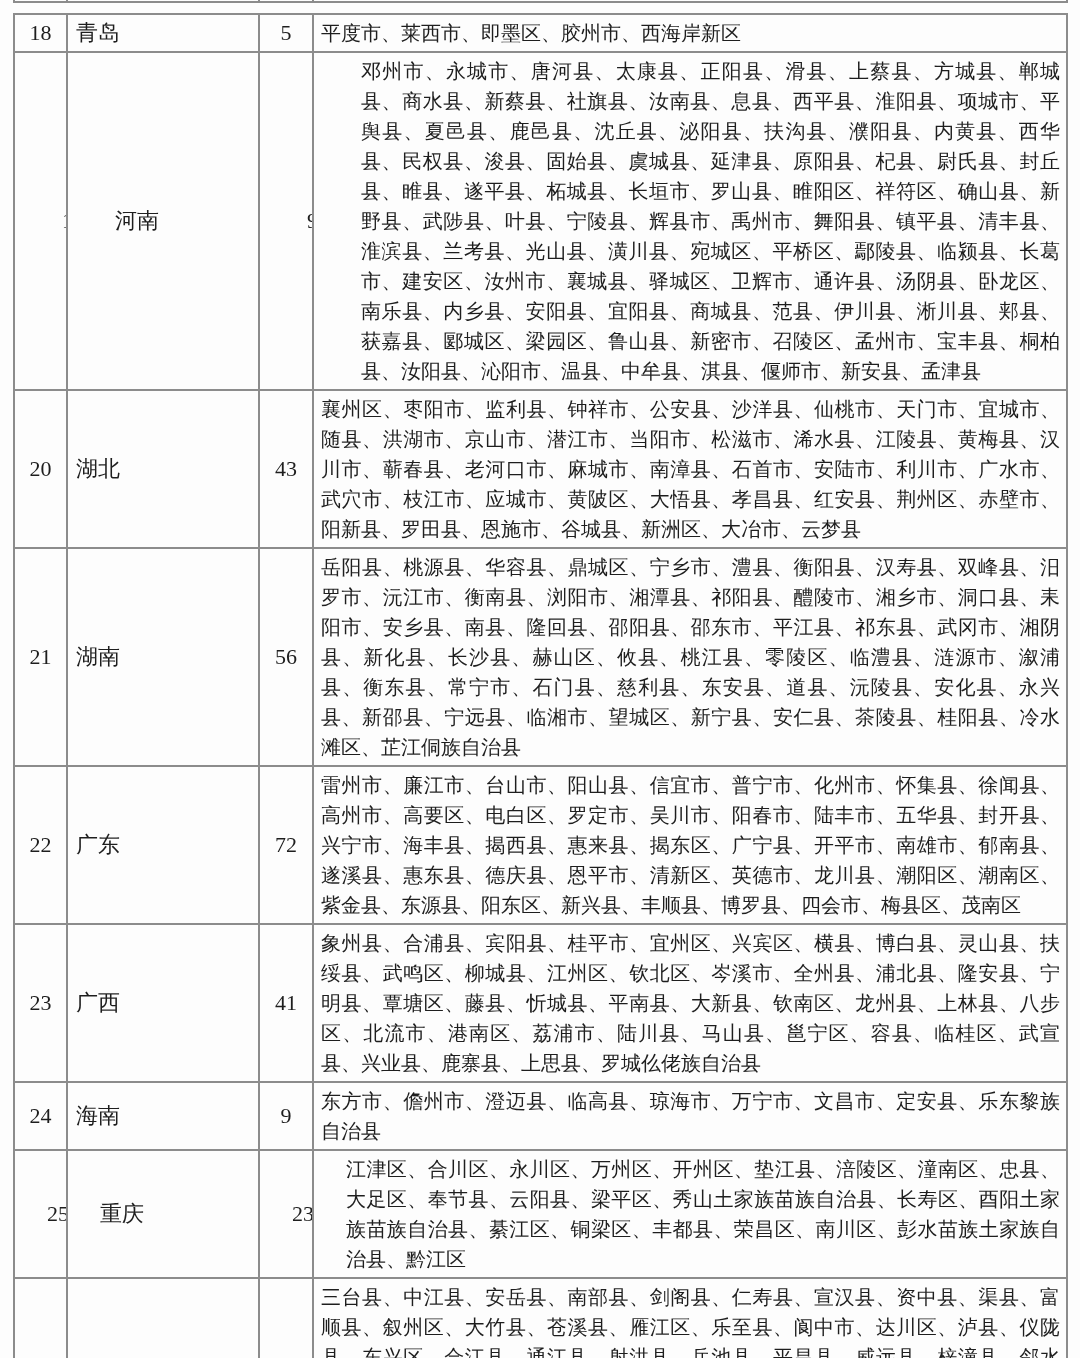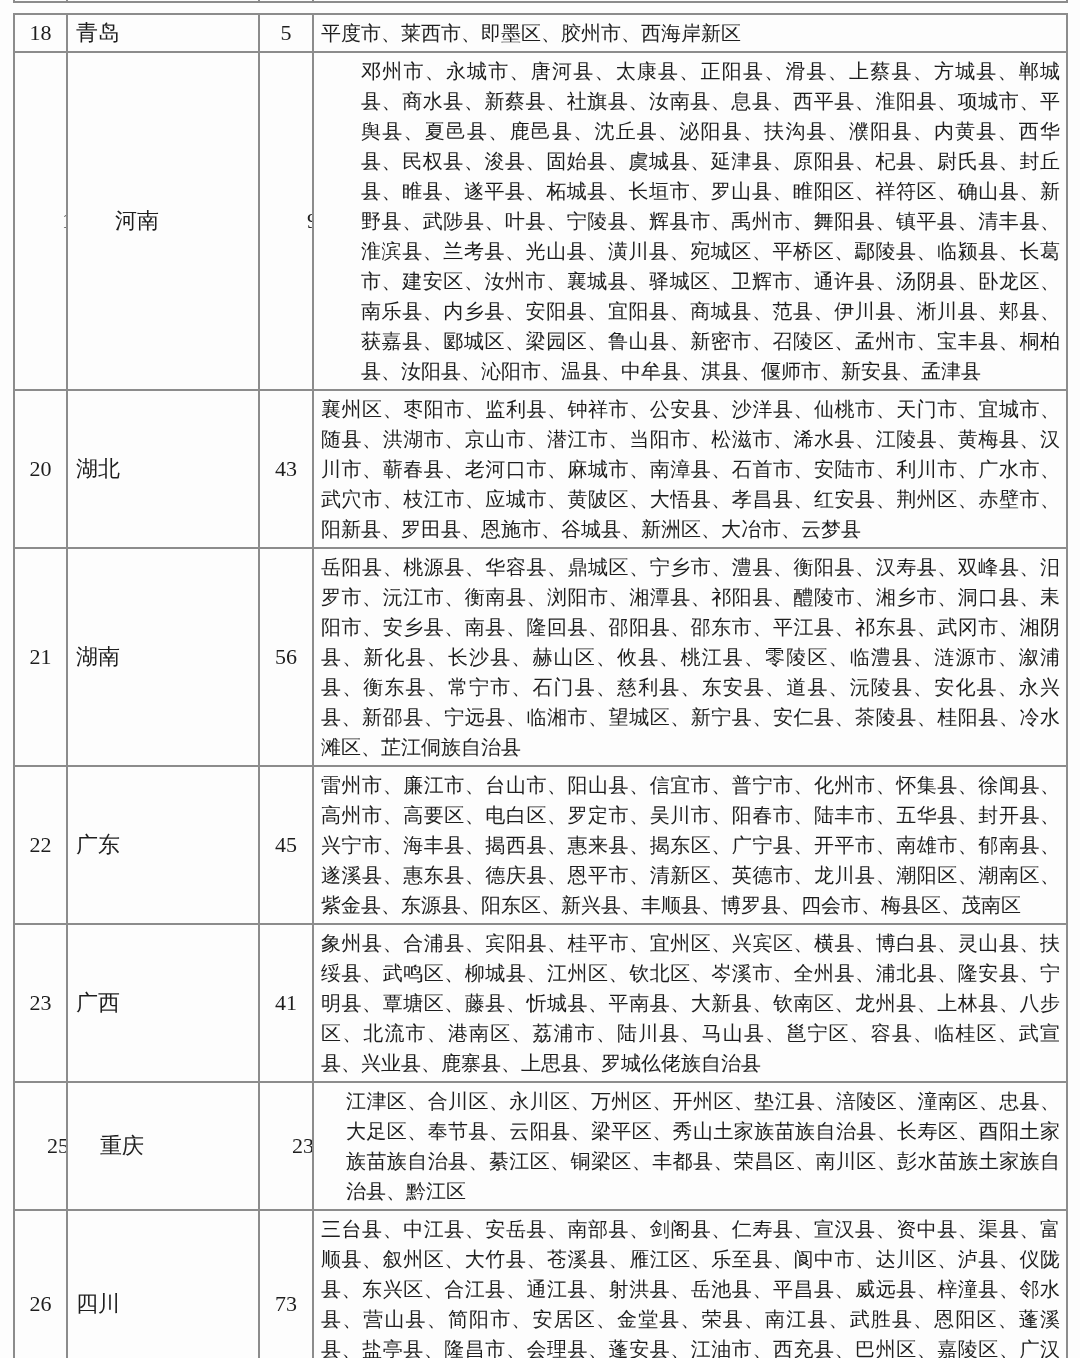--- a/index.html
+++ b/index.html
@@ -85,28 +85,34 @@
       </tr>
       <tr class="r21">
         <td class="num">21</td>
         <td class="prov">湖南</td>
         <td class="cnt">56</td>
         <td class="areas">岳阳县、桃源县、华容县、鼎城区、宁乡市、澧县、衡阳县、汉寿县、双峰县、汨罗市、沅江市、衡南县、浏阳市、湘潭县、祁阳县、醴陵市、湘乡市、洞口县、耒阳市、安乡县、南县、隆回县、邵阳县、邵东市、平江县、祁东县、武冈市、湘阴县、新化县、长沙县、赫山区、攸县、桃江县、零陵区、临澧县、涟源市、溆浦县、衡东县、常宁市、石门县、慈利县、东安县、道县、沅陵县、安化县、永兴县、新邵县、宁远县、临湘市、望城区、新宁县、安仁县、茶陵县、桂阳县、冷水滩区、芷江侗族自治县</td>
       </tr>
       <tr class="r22">
         <td class="num">22</td>
         <td class="prov">广东</td>
-        <td class="cnt">45</td>
+        <td class="cnt">72</td>
         <td class="areas">雷州市、廉江市、台山市、阳山县、信宜市、普宁市、化州市、怀集县、徐闻县、高州市、高要区、电白区、罗定市、吴川市、阳春市、陆丰市、五华县、封开县、兴宁市、海丰县、揭西县、惠来县、揭东区、广宁县、开平市、南雄市、郁南县、遂溪县、惠东县、德庆县、恩平市、清新区、英德市、龙川县、潮阳区、潮南区、紫金县、东源县、阳东区、新兴县、丰顺县、博罗县、四会市、梅县区、茂南区</td>
       </tr>
       <tr class="r23">
         <td class="num">23</td>
         <td class="prov">广西</td>
         <td class="cnt">41</td>
         <td class="areas">象州县、合浦县、宾阳县、桂平市、宜州区、兴宾区、横县、博白县、灵山县、扶绥县、武鸣区、柳城县、江州区、钦北区、岑溪市、全州县、浦北县、隆安县、宁明县、覃塘区、藤县、忻城县、平南县、大新县、钦南区、龙州县、上林县、八步区、北流市、港南区、荔浦市、陆川县、马山县、邕宁区、容县、临桂区、武宣县、兴业县、鹿寨县、上思县、罗城仫佬族自治县</td>
+      </tr>
+      <tr class="r24">
+        <td class="num">24</td>
+        <td class="prov">海南</td>
+        <td class="cnt">9</td>
+        <td class="areas">东方市、儋州市、澄迈县、临高县、琼海市、万宁市、文昌市、定安县、乐东黎族自治县</td>
       </tr>
       <tr class="r25">
         <td class="num">25</td>
         <td class="prov">重庆</td>
         <td class="cnt">23</td>
         <td class="areas">江津区、合川区、永川区、万州区、开州区、垫江县、涪陵区、潼南区、忠县、大足区、奉节县、云阳县、梁平区、秀山土家族苗族自治县、长寿区、酉阳土家族苗族自治县、綦江区、铜梁区、丰都县、荣昌区、南川区、彭水苗族土家族自治县、黔江区</td>
       </tr>
       <tr class="r26">
         <td class="num">26</td>
         <td class="prov">四川</td>

